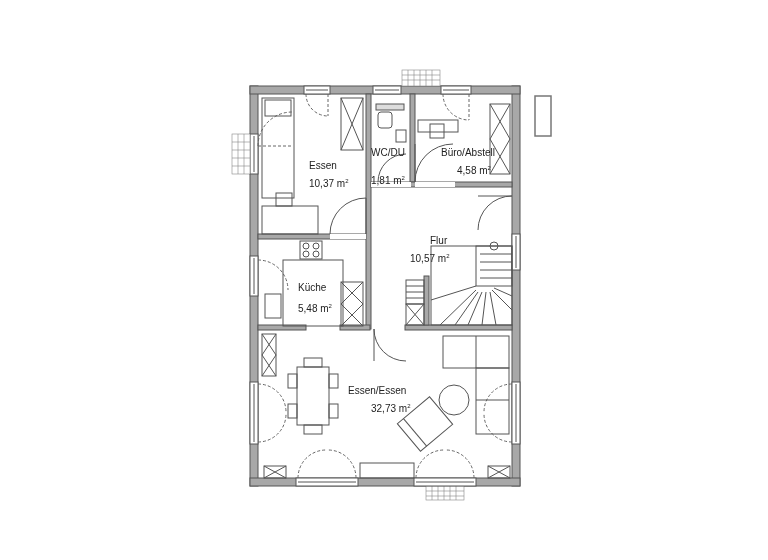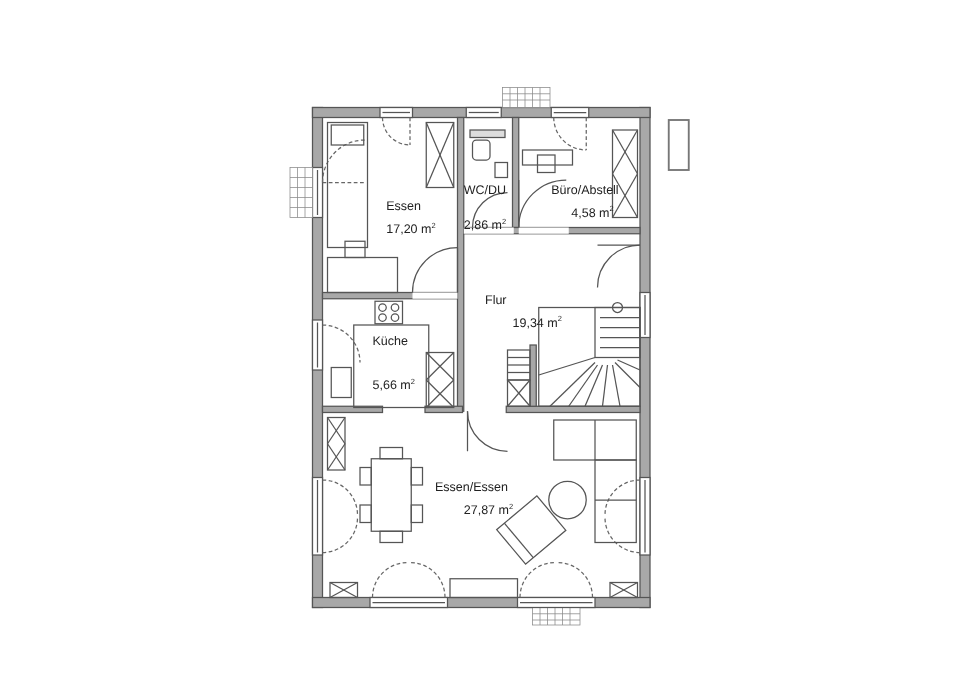--- a/index.html
+++ b/index.html
@@ -204,28 +204,28 @@
     <rect x="264" y="466" width="22" height="12"></rect>
     <line x1="264" y1="466" x2="286" y2="478"></line>
       <line x1="286" y1="466" x2="264" y2="478"></line>
     <rect x="488" y="466" width="22" height="12"></rect>
     <line x1="488" y1="466" x2="510" y2="478"></line>
       <line x1="510" y1="466" x2="488" y2="478"></line>
   </g>
 </svg>
 
 <div class="lbl" style="left:309px;top:160px">Essen</div>
-<div class="lbl" style="left:309px;top:175px"><span>17,20 m</span><sup>2</sup></div>
+<div class="lbl" style="left:309px;top:175px"><span>10,37 m</span><sup>2</sup></div>
 
 <div class="lbl" style="left:371px;top:147px">WC/DU</div>
-<div class="lbl" style="left:371px;top:172px"><span>2,86 m</span><sup>2</sup></div>
+<div class="lbl" style="left:371px;top:172px"><span>1,81 m</span><sup>2</sup></div>
 
 <div class="lbl" style="left:441px;top:147px">Büro/Abstell</div>
 <div class="lbl" style="left:457px;top:162px"><span>4,58 m</span><sup>2</sup></div>
 
-<div class="lbl" style="left:388px;top:235px">Flur</div>
-<div class="lbl" style="left:410px;top:250px"><span>19,34 m</span><sup>2</sup></div>
-
-<div class="lbl" style="left:298px;top:268px">Küche</div>
-<div class="lbl" style="left:298px;top:300px"><span>5,66 m</span><sup>2</sup></div>
+<div class="lbl" style="left:430px;top:235px">Flur</div>
+<div class="lbl" style="left:410px;top:250px"><span>10,57 m</span><sup>2</sup></div>
+
+<div class="lbl" style="left:298px;top:282px">Küche</div>
+<div class="lbl" style="left:298px;top:300px"><span>5,48 m</span><sup>2</sup></div>
 
 <div class="lbl" style="left:348px;top:385px">Essen/Essen</div>
-<div class="lbl" style="left:371px;top:400px"><span>27,87 m</span><sup>2</sup></div>
+<div class="lbl" style="left:371px;top:400px"><span>32,73 m</span><sup>2</sup></div>
 
 </body></html>

